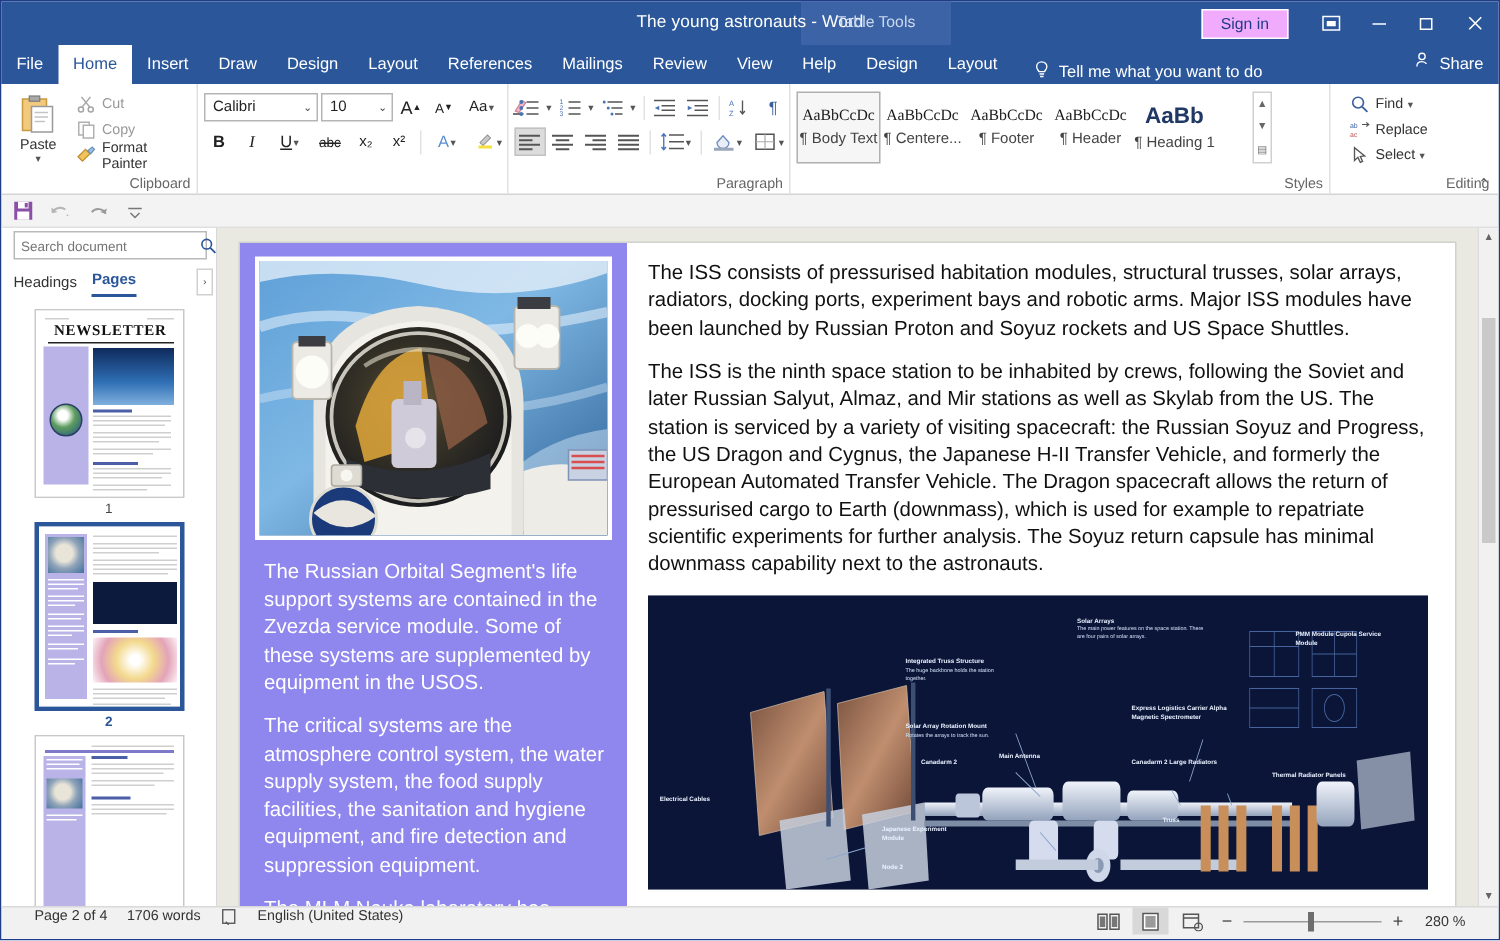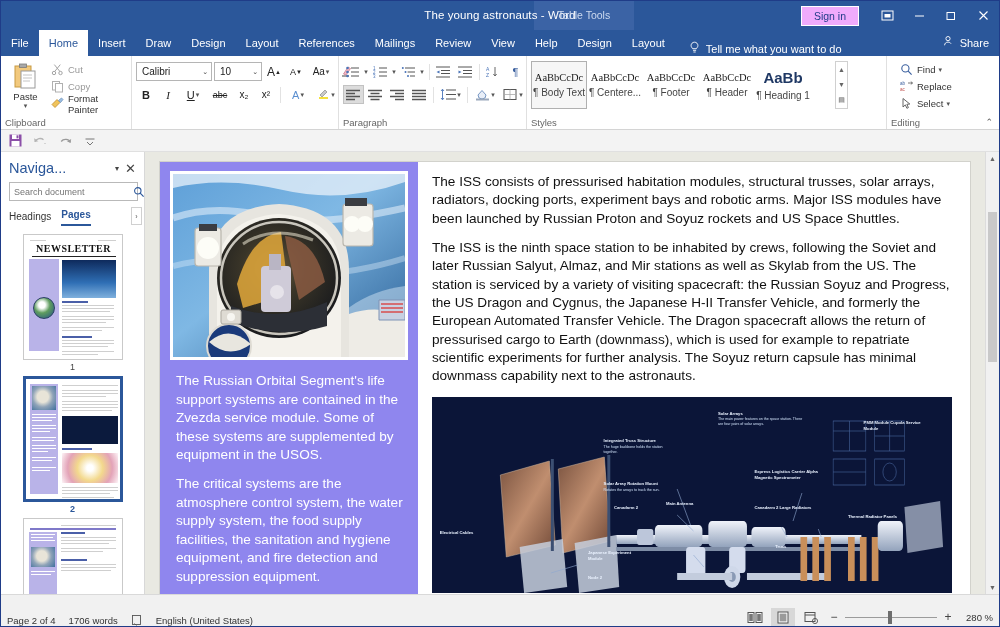--- a/index.html
+++ b/index.html
@@ -38,21 +38,21 @@
             margin-left: 14px; cursor: pointer; }
   .share { position: absolute; right: 10px; bottom: 0; height: 26px; line-height: 26px;
            color: #fff; font-size: 11px; display: flex; align-items: center; gap: 5px; cursor: pointer; }
 
   
   .ribbon { height: 74px; background: #fff; border-bottom: 1px solid #d4d4d4;
             display: flex; flex: none; position: relative; }
   .grp { display: flex; flex-direction: column; justify-content: space-between;
          border-right: 1px solid #e0e0e0; padding: 3px 4px 0 4px; position: relative; }
   .grp-body { display: flex; flex: 1; align-items: flex-start; padding-top: 2px; }
-  .grp-name { font-size: 9.5px; color: #666; text-align: left; height: 13px; line-height: 13px;
+  .grp-name { font-size: 9.5px; color: #666; text-align: right; height: 13px; line-height: 13px;
               position: relative; }
 
   .bigbtn { display: flex; flex-direction: column; align-items: center; width: 44px;
             font-size: 9.5px; color: #333; cursor: pointer; padding-top: 1px; }
   .bigbtn .lbl { margin-top: 1px; }
   .caret { font-size: 7px; color: #555; }
 
   .smallrow { display: flex; align-items: center; gap: 3px; font-size: 9.5px; color: #999;
               height: 17px; cursor: pointer; padding: 0 2px; }
   .smallrow.on { color: #333; }
@@ -184,22 +184,22 @@
   
   .vscroll { width: 14px; background: #f1f1f1; border-left: 1px solid #dcdcdc;
              position: relative; flex: none; }
   .vthumb { position: absolute; left: 2px; right: 2px; top: 60px; height: 150px;
             background: #c9c9c9; cursor: pointer; }
   .sarrow { position: absolute; left: 0; right: 0; height: 13px; display: flex;
             align-items: center; justify-content: center; font-size: 7px; color: #666;
             cursor: pointer; }
 
   
-  .statusbar { height: 32px; background: #f1f1f1; border-top: 1px solid #d9d9d9;
-               display: flex; align-items: flex-end; padding: 0 6px; flex: none;
+  .statusbar { height: 22px; background: #f1f1f1; border-top: 1px solid #d9d9d9;
+               display: flex; align-items: flex-start; padding: 0 22px; flex: none;
                font-size: 9.5px; color: #333; }
   .sb-item { margin-right: 13px; cursor: pointer; white-space: nowrap; display: flex;
              align-items: center; gap: 4px; }
   .sb-right { margin-left: auto; display: flex; align-items: center; gap: 4px; }
   .viewbtn { width: 24px; height: 18px; display: flex; align-items: center;
              justify-content: center; cursor: pointer; }
   .viewbtn.active { background: #d8d8d8; }
   .zoomline { width: 92px; height: 18px; position: relative; display: flex; align-items: center;
               cursor: pointer; }
   .zoomline .track { width: 100%; height: 1px; background: #9b9b9b; }
@@ -604,25 +604,20 @@
     <div class="qbtn">
       <svg width="14" height="14" viewBox="0 0 14 14">
           <path d="M2.5 5h9M4 8l3 3 3-3" stroke="#777" stroke-width="1" fill="none"></path>
         </svg>
     </div>
   </div>
 
   <div class="work">
 
     <div class="navpane">
-      <div class="navhead">
-        <span class="navtitle">Naviga...</span>
-        <span class="navcaret">▾</span>
-        <span class="navclose">✕</span>
-      </div>
       <div class="navsearch">
         <input placeholder="Search document" style="">
         <span class="ico">
           <svg width="12" height="12" viewBox="0 0 12 12">
               <circle cx="4.8" cy="4.8" r="3.2" fill="none" stroke="#2b579a" stroke-width="1.1"></circle>
               <path d="M7.2 7.2 10.6 10.6" stroke="#2b579a" stroke-width="1.2"></path>
             </svg>
         </span>
         <span class="caret" style="padding:0 2px">▾</span>
       </div>

